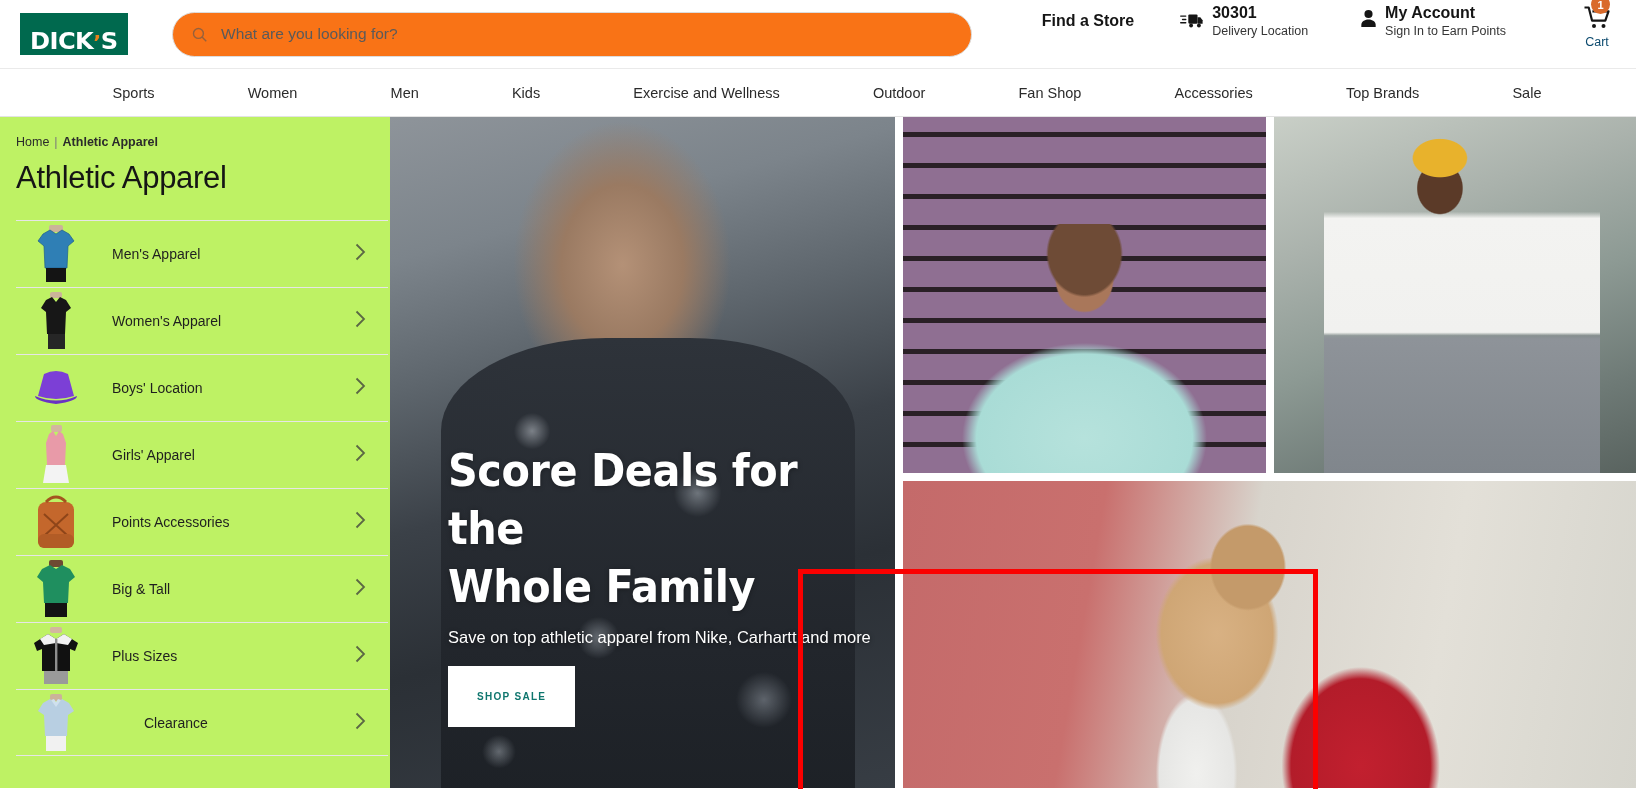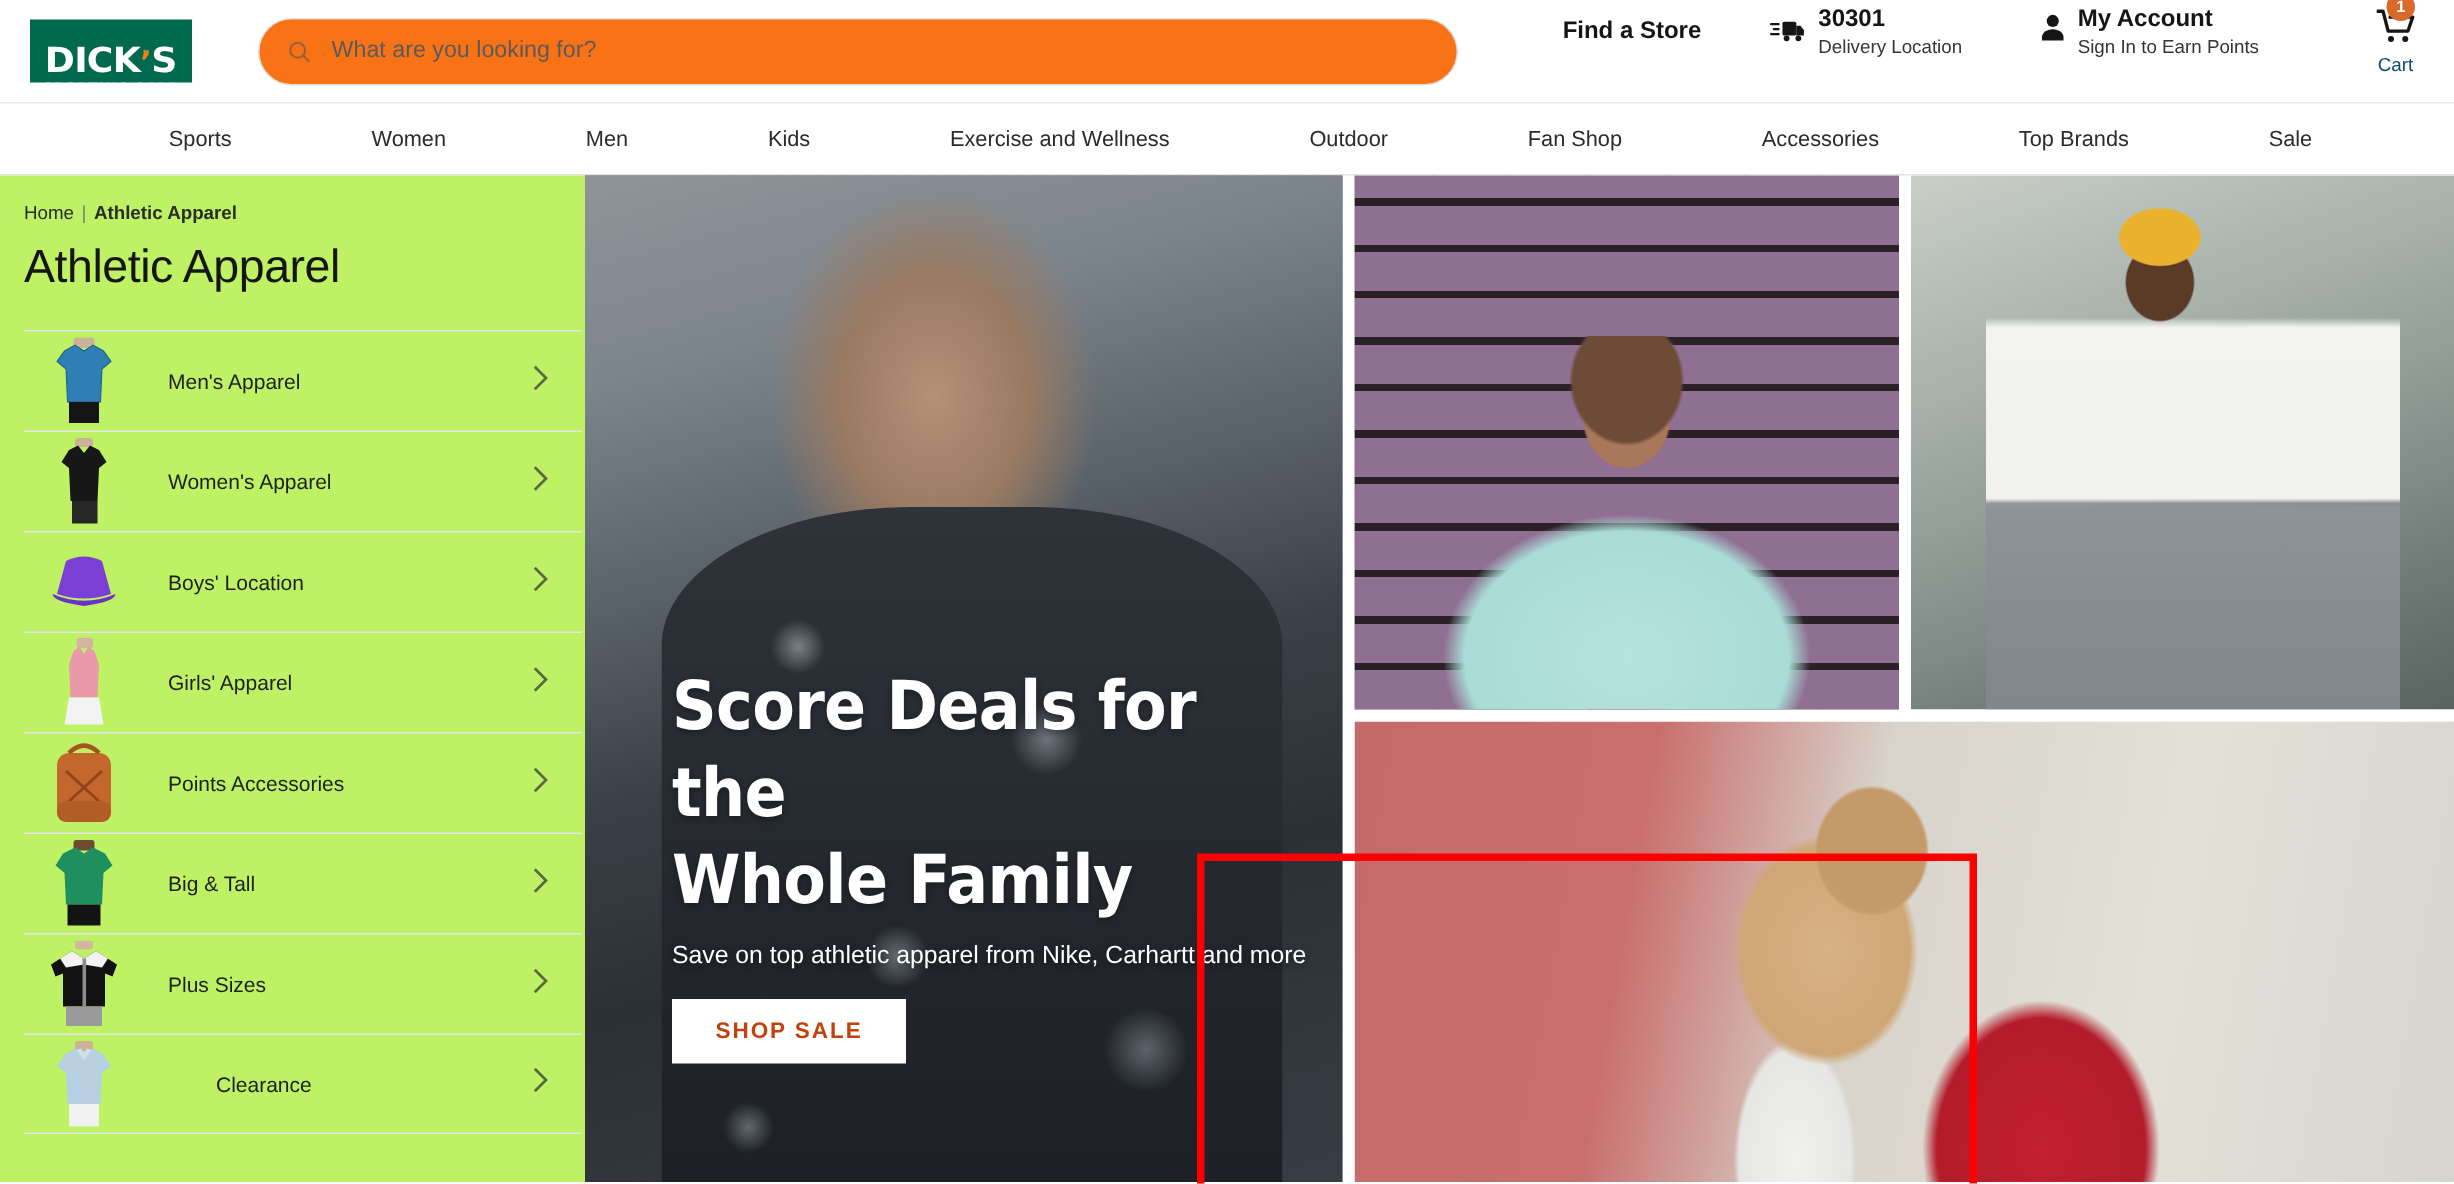--- a/index.html
+++ b/index.html
@@ -249,23 +249,23 @@
     text-shadow: 0 1px 5px rgba(0,0,0,.35);
   }
   .hero-sub {
     color: #fff; font-size: 16.5px; margin-top: 12px;
     text-shadow: 0 1px 4px rgba(0,0,0,.5);
     white-space: nowrap;
   }
   .hero-btn {
     margin-top: 19px;
     display: inline-flex; align-items: center; justify-content: center;
-    background: #fff; color: #c2410c;
-    font-size: 15px; font-weight: bold; letter-spacing: 1.3px;
-    padding: 13px 29px;
+    background: #fff; color: #0f766e;
+    font-size: 10px; font-weight: bold; letter-spacing: 1.3px;
+    padding: 25px 29px;
     border: none; cursor: pointer;
     font-family: "Liberation Sans", sans-serif;
   }
 
   
   .redbox {
     position: absolute;
     left: 408px; top: 452px;
     width: 520px; height: 246px;
     border: 5px solid #fb0000;

